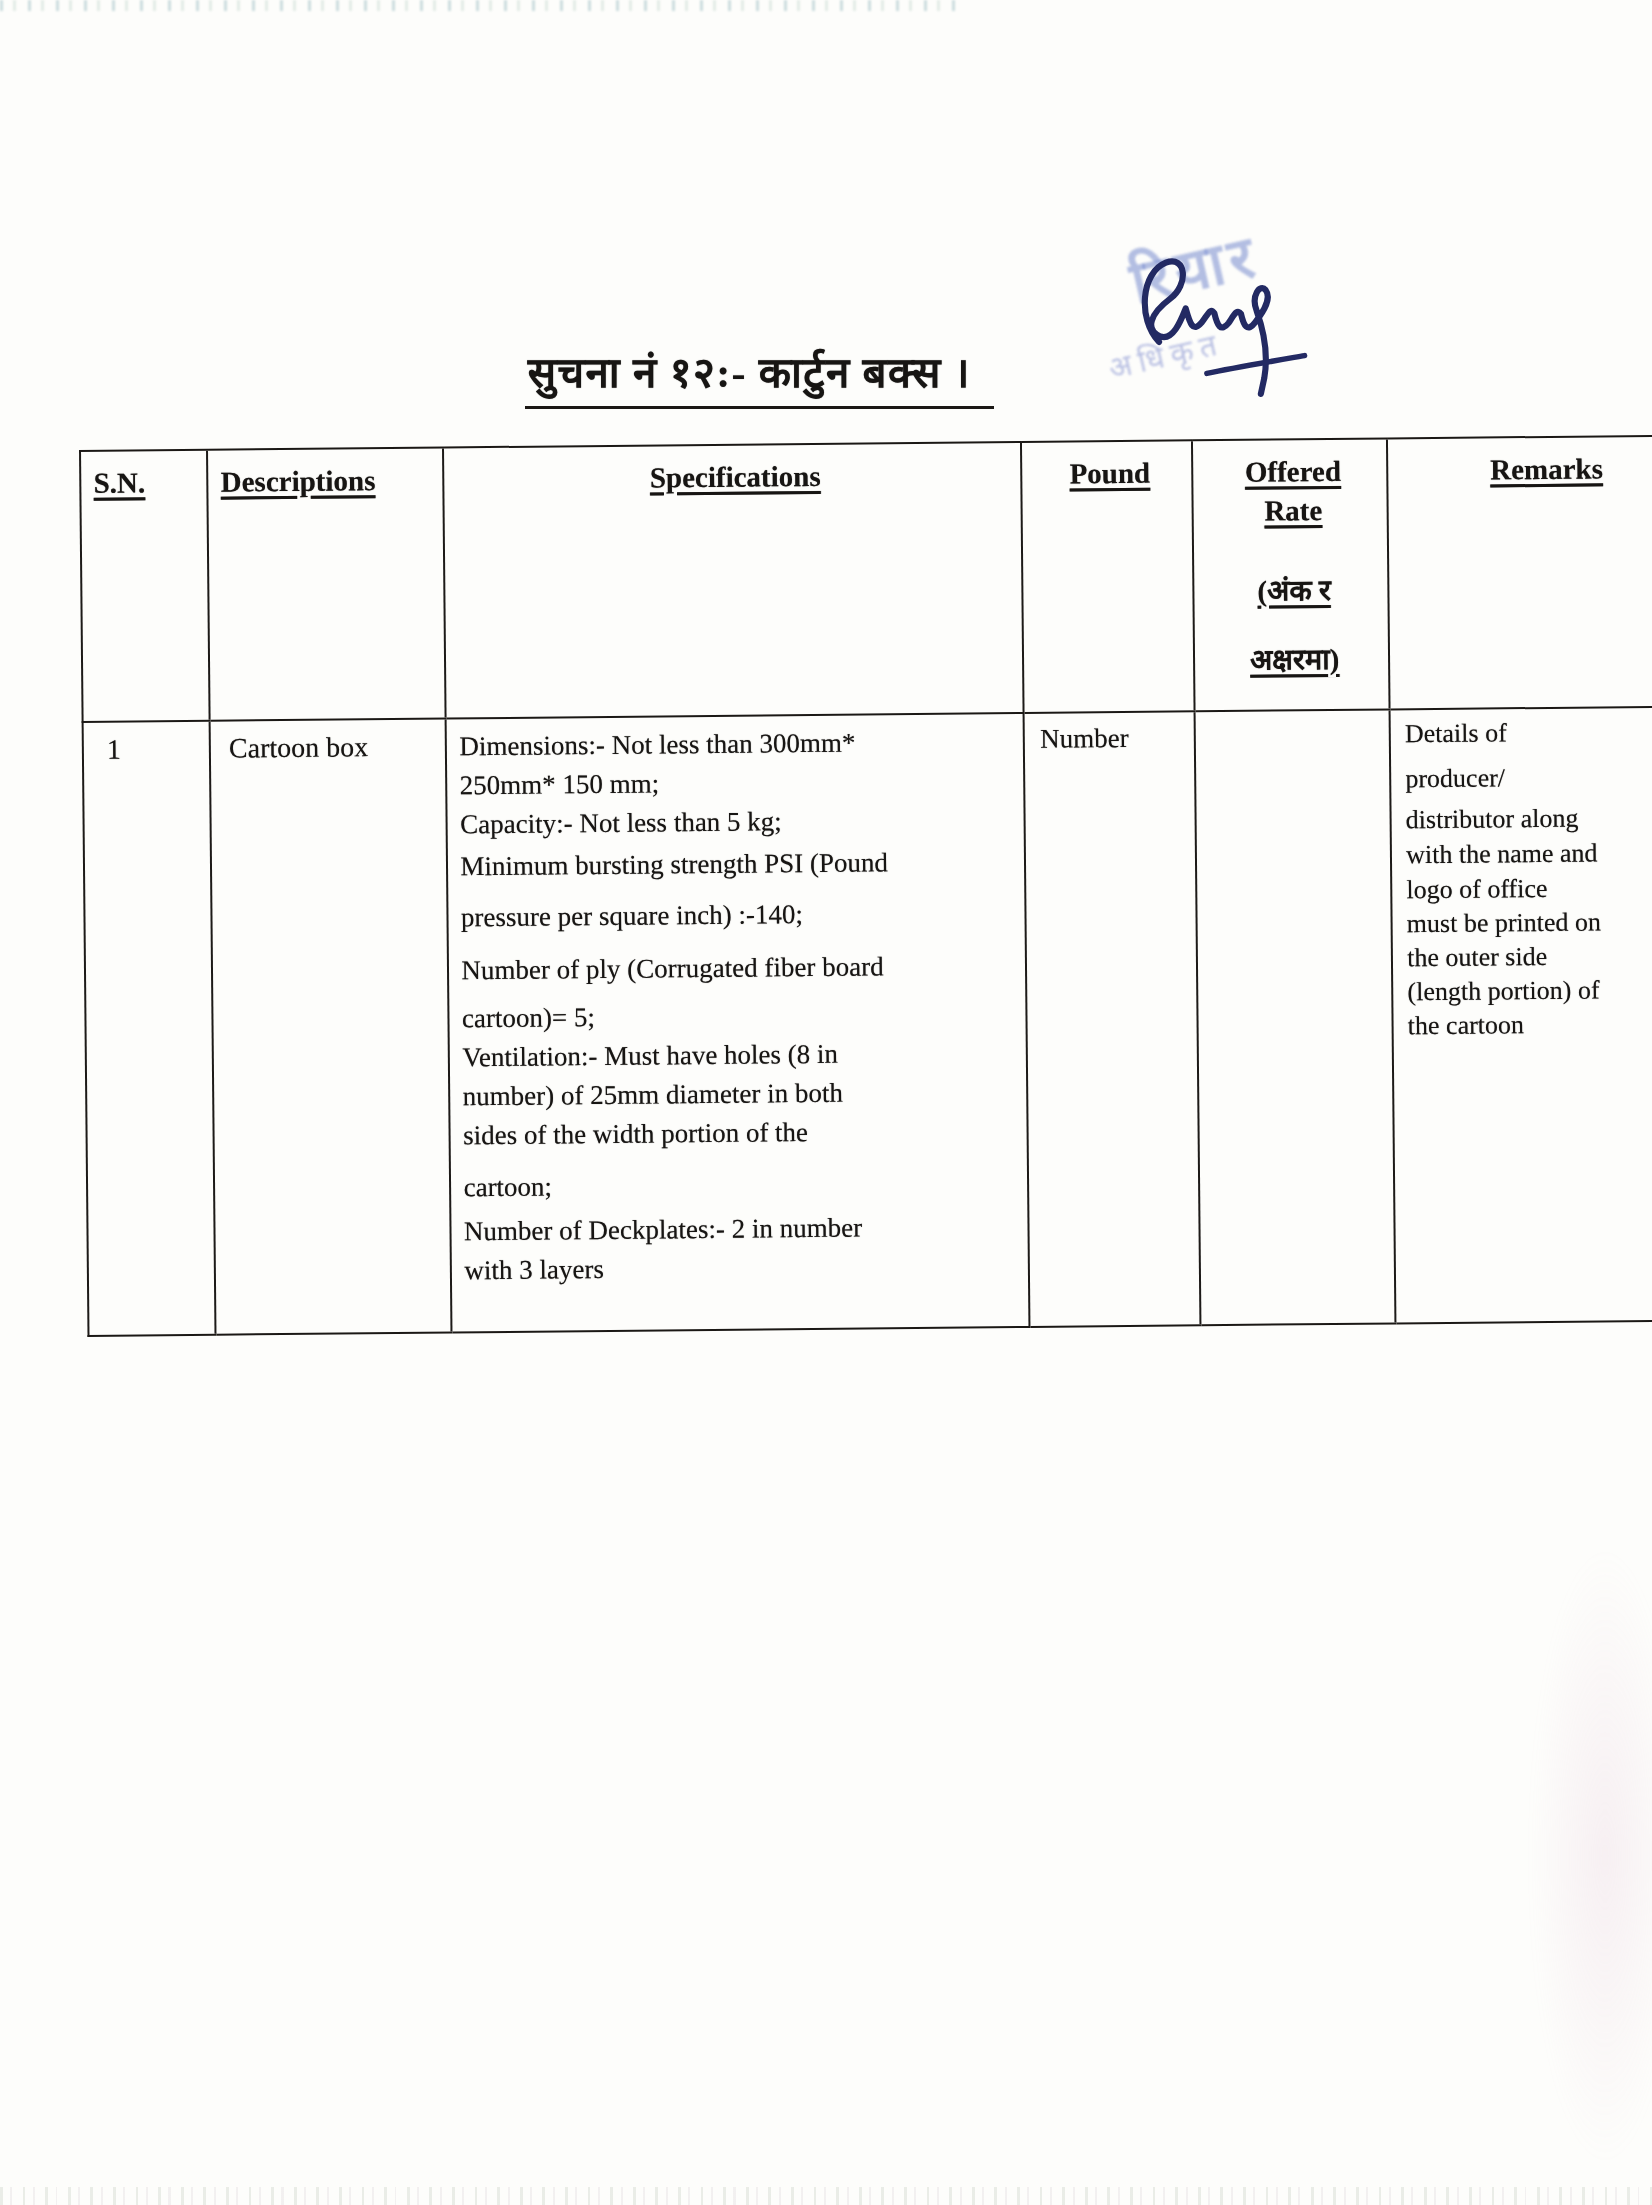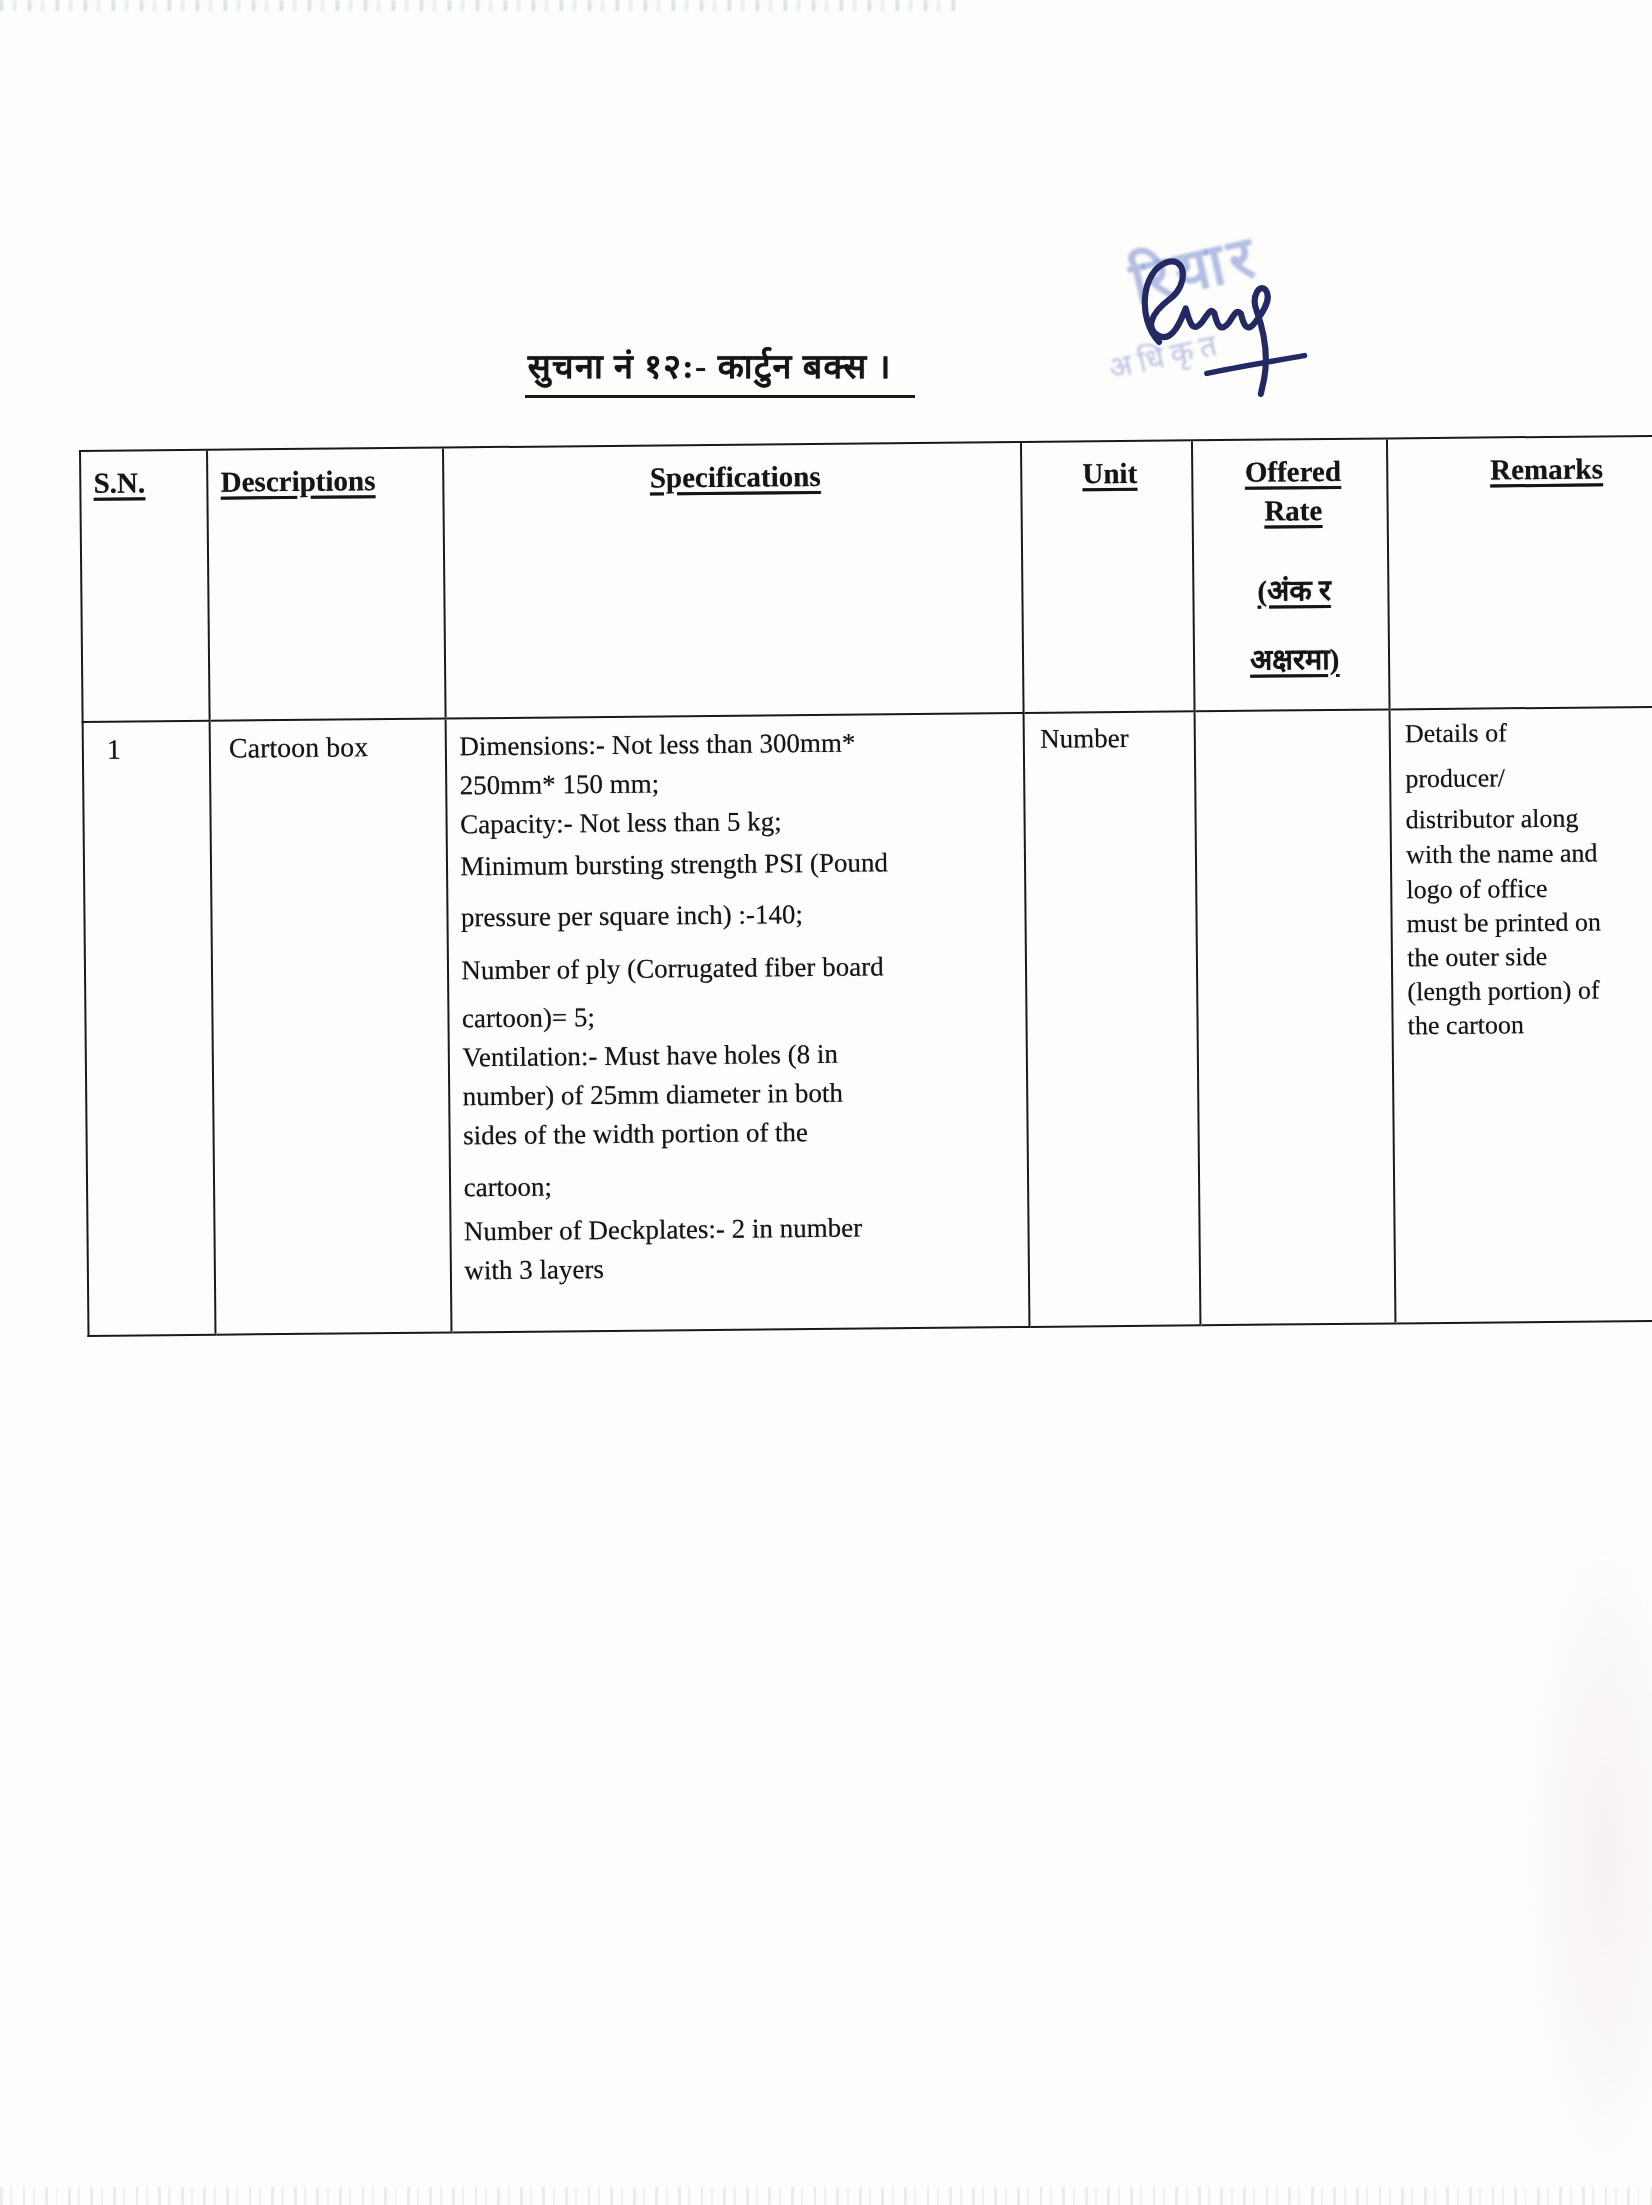--- a/index.html
+++ b/index.html
@@ -48,21 +48,21 @@
   }
   .stamp-line2{
     font-size:30px;letter-spacing:6.8px;margin-top:19px;margin-left:41px;
     color:rgba(110,125,200,.48);
     font-family:"DejaVu Sans","Liberation Serif",serif;
   }
   .signature{position:absolute;left:1103px;top:238px;pointer-events:none;}
   
   .doc-title{
     position:absolute;left:525px;top:342px;
-    font-size:34px;font-weight:bold;letter-spacing:1.4px;
+    font-size:42px;font-weight:bold;letter-spacing:1.4px;
     border-bottom:3.4px solid #1b1815;
     padding:0 23px 6.8px 2.7px;
     white-space:nowrap;
   }
   
   .table-wrap{
     position:absolute;left:79px;top:450px;
     transform:rotate(-0.55deg);transform-origin:0 0;
   }
   table.spec-table{
@@ -141,21 +141,21 @@
         <td class="col-sn pad-hdr">
           <span class="hdr-txt ink">S.N.</span>
         </td>
         <td class="col-desc pad-hdr">
           <span class="hdr-txt ink">Descriptions</span>
         </td>
         <td class="col-spec pad-hdr center">
           <span class="hdr-txt ink">Specifications</span>
         </td>
         <td class="col-unit pad-hdr center">
-          <span class="hdr-txt ink">Unit</span>
+          <span class="hdr-txt ink">Pound</span>
         </td>
         <td class="col-rate pad-hdr center ink">
         <div class="rate-hline">Offered</div>
               <div class="rate-hline" style="margin-top: 5.5px;">Rate</div>
               <div class="rate-hline" style="margin-top: 42px;">(अंक र</div>
               <div class="rate-hline" style="margin-top: 30px;">अक्षरमा)</div>
             </td>
         <td class="col-rem pad-hdr center">
           <span class="hdr-txt ink">Remarks</span>
         </td>

